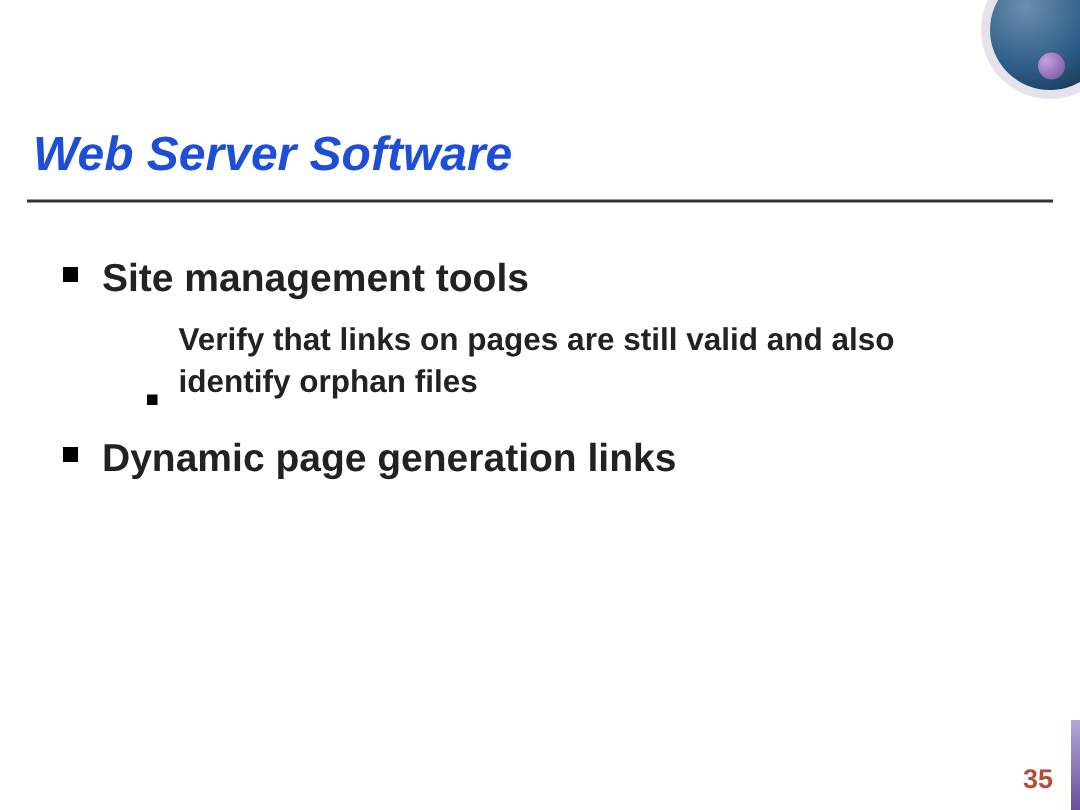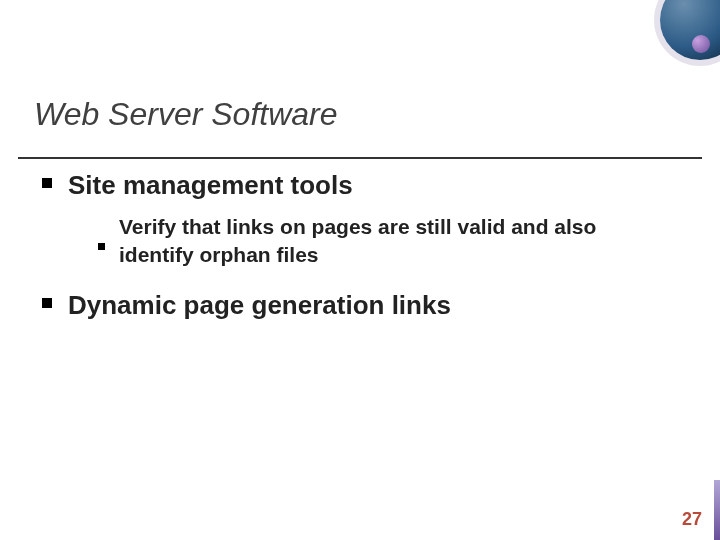--- a/index.html
+++ b/index.html
@@ -41,24 +41,24 @@
     background: radial-gradient(circle at 30% 30%, #c9a0e0, #6a4f9a);
   }
   .title-area {
     position: absolute;
     top: 80px;
     left: 18px;
     right: 18px;
   }
   .slide-title {
     font-size: 32px;
-    font-weight: normal;
+    font-weight: bold;
     font-style: italic;
-    color: #404040;
-    margin: 16px;
+    color: #1d4ed8;
+    margin: 4px;
     padding-bottom: 8px;
   }
   .title-rule {
     height: 2px;
     background: #333;
     width: 100%;
   }
   .content {
     position: absolute;
     top: 168px;
@@ -79,21 +79,21 @@
     flex-shrink: 0;
   }
   .lvl1 .txt {
     font-size: 26px;
     font-weight: bold;
     color: #222;
     line-height: 1.35;
   }
   .lvl2 {
     display: flex;
-    align-items: center;
+    align-items: flex-end;
     margin-left: 56px;
     margin-bottom: 18px;
     margin-top: 8px;
   }
   .lvl2 .bullet {
     width: 7px;
     height: 7px;
     background: #000;
     margin-top: 10px;
     margin-right: 14px;
@@ -144,14 +144,14 @@
     <div class="txt">Verify that links on pages are still valid and also identify orphan files</div>
   </div>
 
   <div class="lvl1">
     <div class="bullet"></div>
     <div class="txt">Dynamic page generation links</div>
   </div>
 
 </div>
 
-<div class="page-num">27</div>
+<div class="page-num">35</div>
 <div class="deco-bottom"></div>
 
 </body></html>

